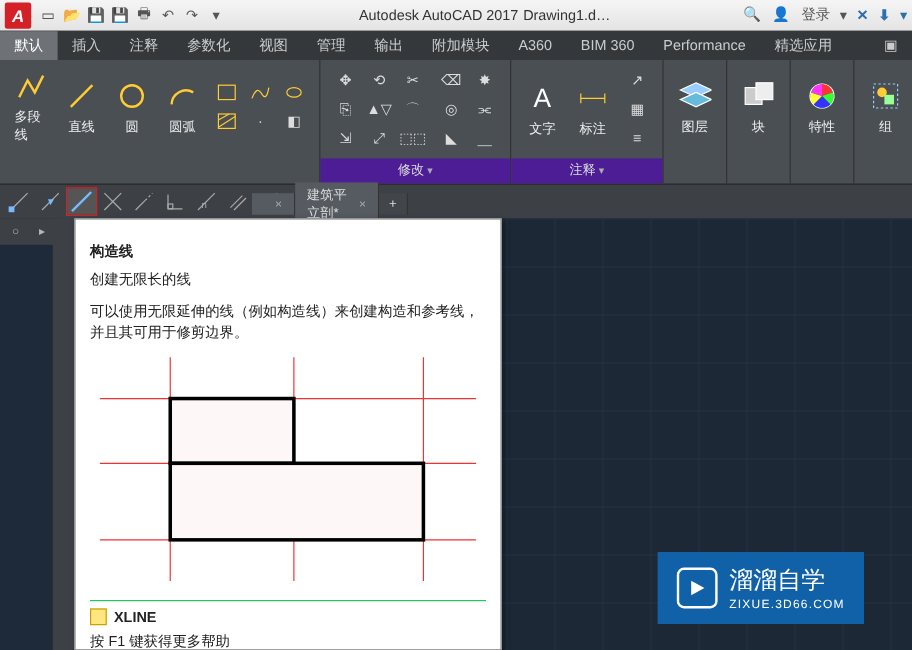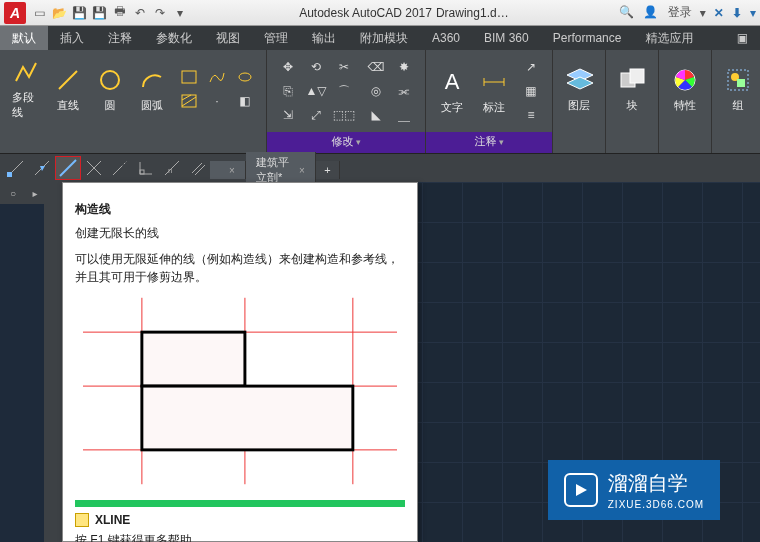--- a/index.html
+++ b/index.html
@@ -42,21 +42,21 @@
   .doctab.plus { width: 24px; justify-content: center; background: #42464a; }
   
   .canvas { position: absolute; top: 182px; left: 62px; right: 0; bottom: 0; background: #1c2836; }
   .canvas::before { content: ""; position: absolute; inset: 0; background-image: linear-gradient(#253244 1px, transparent 1px), linear-gradient(90deg, #253244 1px, transparent 1px); background-size: 40px 40px; }
   .left-gutter { position: absolute; top: 182px; left: 44px; width: 18px; bottom: 0; background: #3d4145; }
   
   .tooltip { position: absolute; top: 182px; left: 62px; width: 356px; height: 360px; background: #fff; border: 1px solid #888; box-shadow: 2px 2px 6px rgba(0,0,0,.4); padding: 18px 12px; color: #222; font-size: 12px; }
   .tooltip h4 { font-size: 12px; font-weight: bold; margin-bottom: 6px; }
   .tooltip p { margin-bottom: 8px; line-height: 1.5; }
   .tooltip .diagram { margin: 10px 8px 14px; position: relative; height: 190px; }
-  .tooltip .cmd { display: flex; align-items: center; gap: 6px; border-top: 7px solid #22c55e; padding-top: 6px; margin-top: 6px; font-weight: bold; }
+  .tooltip .cmd { display: flex; align-items: center; gap: 6px; border-top: 1px solid #22c55e; padding-top: 6px; margin-top: 6px; font-weight: bold; }
   .tooltip .cmd .ci { width: 14px; height: 14px; background: #ffe680; border: 1px solid #c9a000; }
   .tooltip .f1 { margin-top: 4px; }
   
   .diagram svg { width: 100%; height: 100%; }
   
   .watermark { position: absolute; right: 40px; bottom: 22px; background: #1161a8; color: #fff; padding: 10px 16px; display: flex; align-items: center; gap: 10px; font-size: 20px; }
   .watermark .play { width: 34px; height: 34px; border: 2px solid #fff; border-radius: 6px; display: flex; align-items: center; justify-content: center; }
   .watermark .txt small { display: block; font-size: 10px; letter-spacing: 1px; margin-top: 2px; }
 </style>
 </head>

